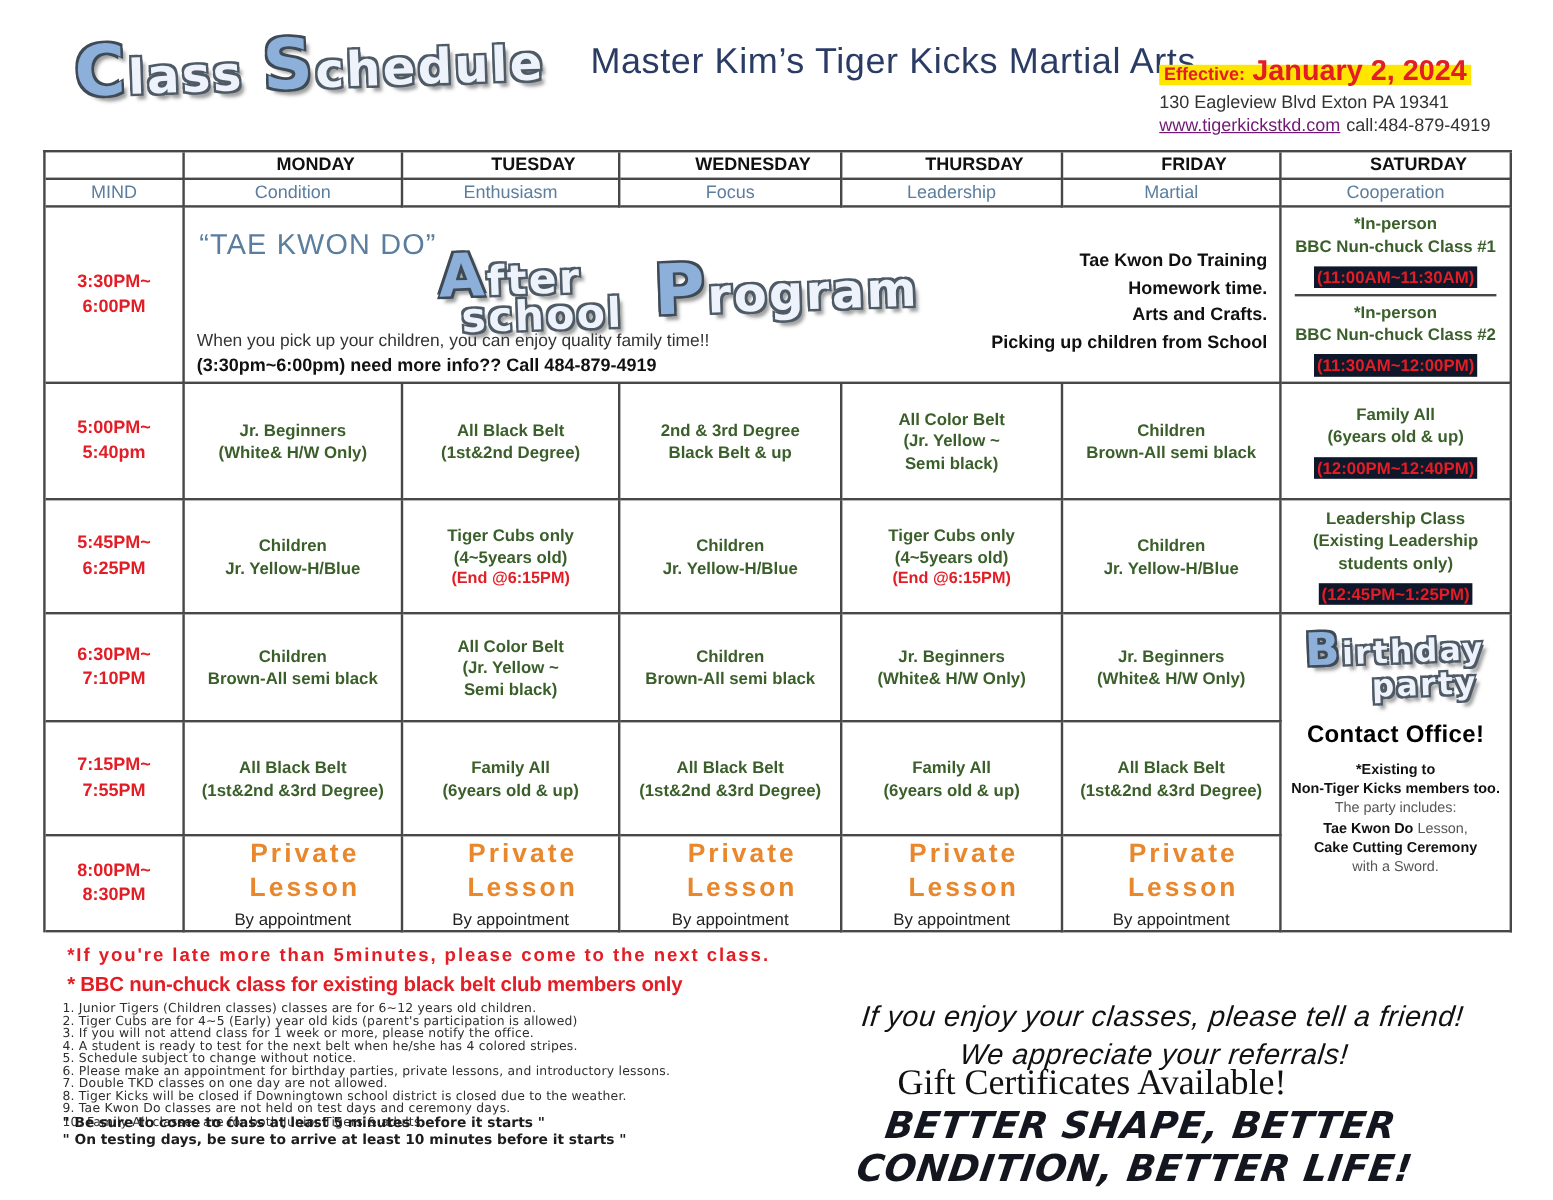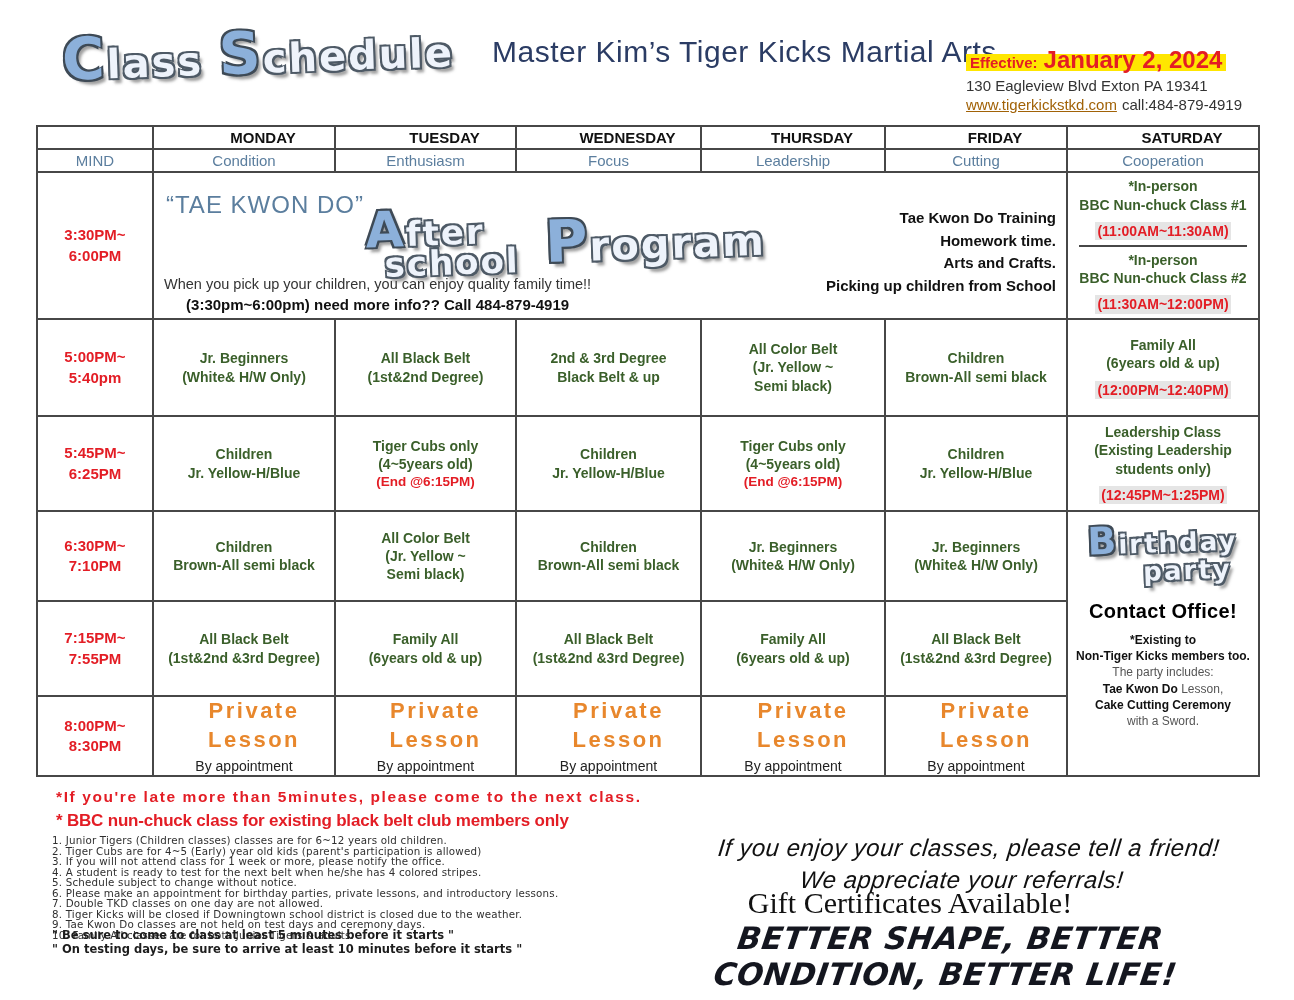--- a/index.html
+++ b/index.html
@@ -24,21 +24,21 @@
 
   
   .cs-logo { position:absolute; left:62px; top:30px; font-size:40px; transform:rotate(-2deg); display:flex; gap:16px; }
   .school-title { position:absolute; left:448px; top:35px; font-size:30px; color:#2b3c64; letter-spacing:.5px;margin-left:44px; }
   .eff-block { position:absolute; right:52px; top:46px; }
   .hl-yellow { background:#ffe600; padding:0 4px; }
   .eff-line1 .eff-label { color:#e31d25; font-weight:bold; font-size:15px; }
   .eff-line1 .eff-date  { color:#e31d25; font-weight:bold; font-size:24px; margin-left:6px; }
   .eff-addr { font-size:15px; color:#333; margin-top:3px; }
   .eff-web  { font-size:15px; color:#333; margin-top:2px; }
-  .eff-web a { color:#a16207; }
+  .eff-web a { color:#701a75; }
   .eff-web .phone { margin-left:5px; }
 
   
   #schedule {
     position:absolute; left:36px; top:125px;
     display:grid;
     grid-template-columns:116px 182px 181px 185px 184px 182px 192px;
     grid-template-rows:23px 23px 147px 97px 95px 90px 95px 80px;
     border-top:2px solid #474747; border-left:2px solid #474747;
   }
@@ -46,33 +46,33 @@
     border-right:2px solid #474747; border-bottom:2px solid #474747;
     display:flex; flex-direction:column; align-items:center; justify-content:center;
     text-align:center; line-height:1.3; padding:2px;
   }
   .day  { font-weight:bold; font-size:15px; color:#111;padding-left:40px; }
   .mind-label { font-size:15px; color:#5b7e9e; }
   .mind { font-size:15px; color:#5b7e9e; }
   .time { color:#e31d25; font-weight:bold; font-size:15px; line-height:1.35; }
   .green { color:#3a5f2a; font-weight:bold; font-size:14px; }
   .red-sub { color:#e31d25; font-weight:bold; font-size:13.5px; }
-  .hl-time { color:#e31d25; font-weight:bold; font-size:14px; background:#e5e5e5; padding:0 2px; margin-top:8px; }
+  .hl-time { color:#e31d25; font-weight:bold; font-size:14px; background:#0f172a; padding:0 2px; margin-top:8px; }
 
   
   .asp-cell { position:relative; display:block; }
   .asp-quote { position:absolute; left:12px; top:16px; font-size:24px; color:#5b7e9e; letter-spacing:1px; }
   .asp-logo { position:absolute; left:178px; top:32px; display:flex; gap:26px; transform:rotate(-2deg); }
   .asp-logo .w1 { display:flex; flex-direction:column; font-size:34px; }
   .asp-logo .w1 .l2 { margin-left:52px; margin-top:-14px; }
   .asp-logo .w3 { font-size:40px; margin-top:14px; }
   .asp-right { position:absolute; right:10px; top:34px; text-align:right; font-weight:bold; font-size:15px; color:#111; line-height:1.5; }
   .asp-cap { position:absolute; left:10px; bottom:4px; text-align:left; }
   .asp-cap .c1 { font-size:14.5px; color:#333; }
-  .asp-cap .c2 { font-size:15px; font-weight:bold; color:#111; margin-top:1px;text-align:center; }
+  .asp-cap .c2 { font-size:15px; font-weight:bold; color:#111; margin-top:1px; }
 
   .sat-split { padding:0; display:flex; flex-direction:column; }
   .sat-split .half { flex:1; display:flex; flex-direction:column; align-items:center; justify-content:center; }
   .sat-split .half + .half { border-top:2px solid #474747; }
 
   .orange { color:#e8872c; font-weight:bold; font-size:22px; letter-spacing:2.5px;margin-left:20px; }
   .appt { font-size:14px; color:#222; font-weight:normal; margin-top:2px; letter-spacing:0;text-align:right; }
 
   
   .bday-cell { justify-content:flex-start; padding-top:8px; }
@@ -126,21 +126,21 @@
   <div class="cell day" style="grid-area:1/4">WEDNESDAY</div>
   <div class="cell day" style="grid-area:1/5">THURSDAY</div>
   <div class="cell day" style="grid-area:1/6">FRIDAY</div>
   <div class="cell day" style="grid-area:1/7">SATURDAY</div>
 
   <div class="cell mind-label" style="grid-area:2/1">MIND</div>
   <div class="cell mind" style="grid-area:2/2">Condition</div>
   <div class="cell mind" style="grid-area:2/3">Enthusiasm</div>
   <div class="cell mind" style="grid-area:2/4">Focus</div>
   <div class="cell mind" style="grid-area:2/5">Leadership</div>
-  <div class="cell mind" style="grid-area:2/6">Cutting</div>
+  <div class="cell mind" style="grid-area:2/6">Martial</div>
   <div class="cell mind" style="grid-area:2/7">Cooperation</div>
 
   <div class="cell time pre" style="grid-area:3/1">3:30PM~
 6:00PM</div>
   <div class="cell time pre" style="grid-area:4/1">5:00PM~
 5:40pm</div>
   <div class="cell time pre" style="grid-area:5/1">5:45PM~
 6:25PM</div>
   <div class="cell time pre" style="grid-area:6/1">6:30PM~
 7:10PM</div>

